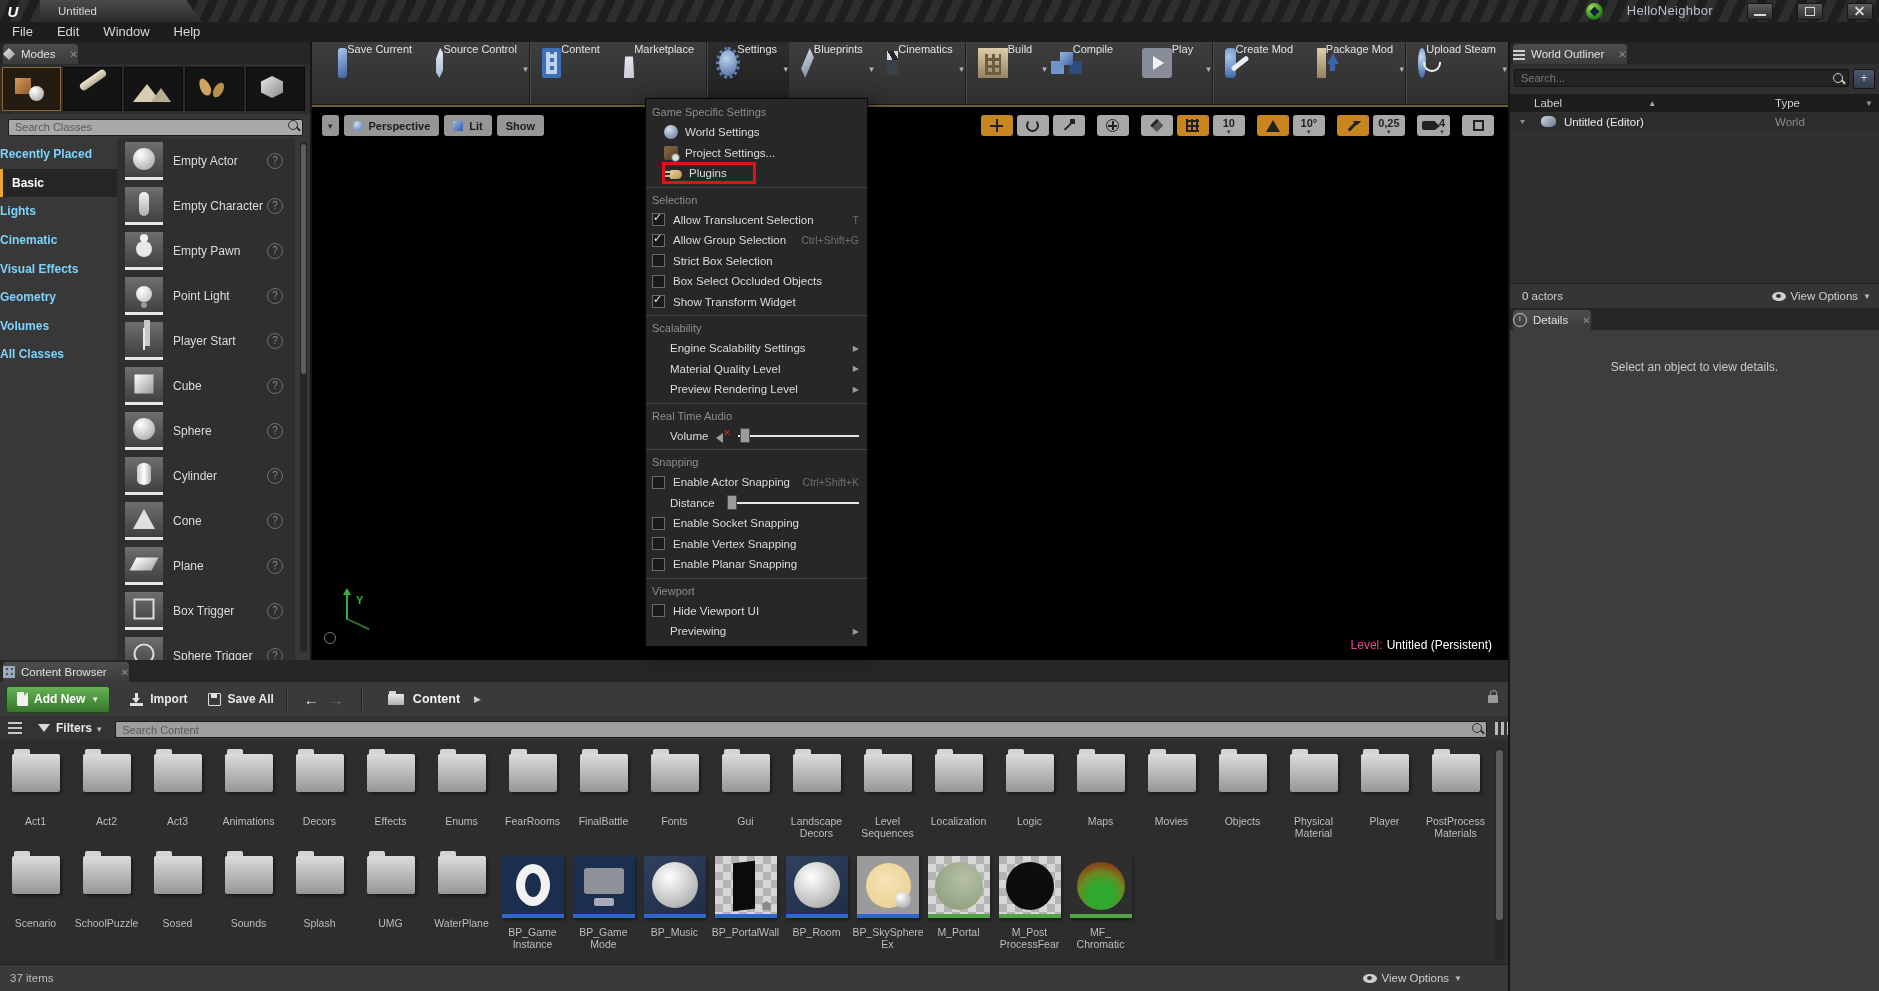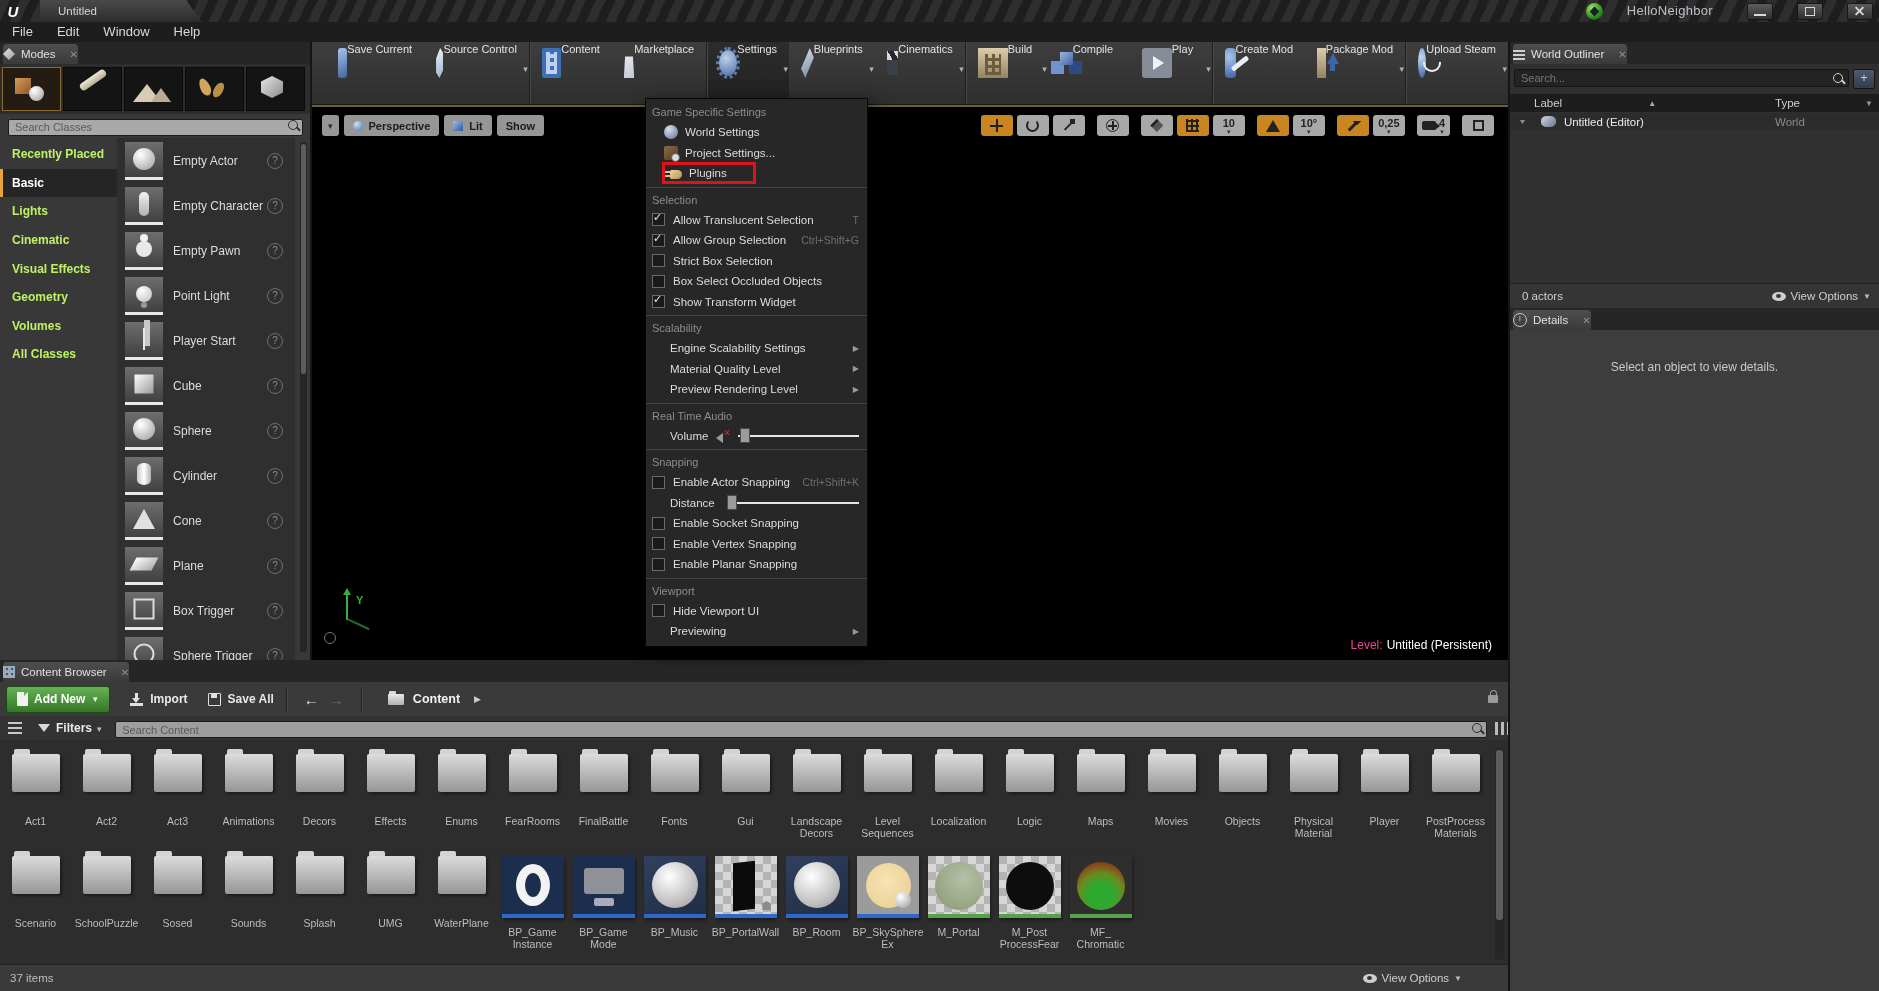--- a/index.html
+++ b/index.html
@@ -52,21 +52,21 @@
   .mm4 .c{left:14px;top:10px;width:10px;height:18px;border-radius:50% 50% 50% 50%/60% 60% 40% 40%;background:#cfa560;transform:rotate(-25deg)}
   .mm4 .s{left:28px;top:14px;width:9px;height:16px;border-radius:50%;background:#b8904a;transform:rotate(30deg)}
   .mm5 .c{left:14px;top:8px;width:22px;height:22px;background:linear-gradient(135deg,#e8e8e8,#8a8a8a);clip-path:polygon(0 25%,50% 0,100% 25%,100% 75%,50% 100%,0 75%)}
   #search-classes-wrap{position:absolute;left:8px;top:75px;width:295px;height:17px}
   .searchbox{width:100%;height:100%;background:#a9a9a9;border:1px solid #1c1c1c;border-radius:2px;box-sizing:border-box;
     font-size:11px;color:#474747;padding:0 20px 0 6px;outline:none;font-family:inherit}
   .searchbox::placeholder{color:#5a5a5a}
   .mag{position:absolute;right:5px;top:3px;width:8px;height:8px;border:1.5px solid #2e2e2e;border-radius:50%}
   .mag::after{content:"";position:absolute;left:7px;top:7px;width:5px;height:1.5px;background:#2e2e2e;transform:rotate(45deg)}
   #cat-list{position:absolute;left:0;top:98px;width:117px}
-  .cat{height:28.6px;display:flex;align-items:center;padding-left:12px;font-size:12px;font-weight:bold;color:#bef264}
+  .cat{height:28.6px;display:flex;align-items:center;font-size:12px;font-weight:bold;color:#7dd3fc}
   .cat.selected{background:#252525;border-left:3px solid #e8a33d;padding-left:9px;color:#fff}
   #class-list{position:absolute;left:117px;top:96px;width:178px;height:522px;background:#2f2f2f;overflow:hidden}
   .class-row{height:45px;display:flex;align-items:center;padding-left:8px;position:relative}
   .class-thumb{width:38px;height:38px;background:linear-gradient(#6e6e6e,#404040);border-bottom:3px solid #e8e8e8;
     position:relative;flex:none;box-sizing:border-box}
   .class-thumb::before{content:"";position:absolute;left:50%;top:50%;transform:translate(-50%,-50%)}
   .t-sphere::before{width:22px;height:22px;border-radius:50%;background:radial-gradient(circle at 35% 30%,#fff,#9a9a9a)}
   .t-char::before{width:10px;height:24px;border-radius:5px;background:linear-gradient(#f2f2f2,#b0b0b0)}
   .t-pawn::before{width:16px;height:16px;border-radius:50%;background:#e8e8e8;box-shadow:0 -11px 0 -4px #f2f2f2}
   .t-bulb::before{width:16px;height:16px;border-radius:50%;background:radial-gradient(circle at 35% 30%,#fff,#bbb);box-shadow:0 11px 0 -5px #9a9a9a}

